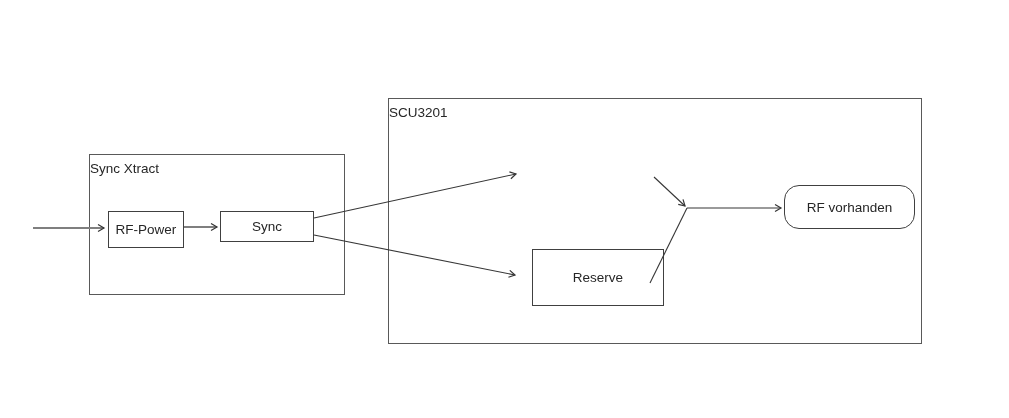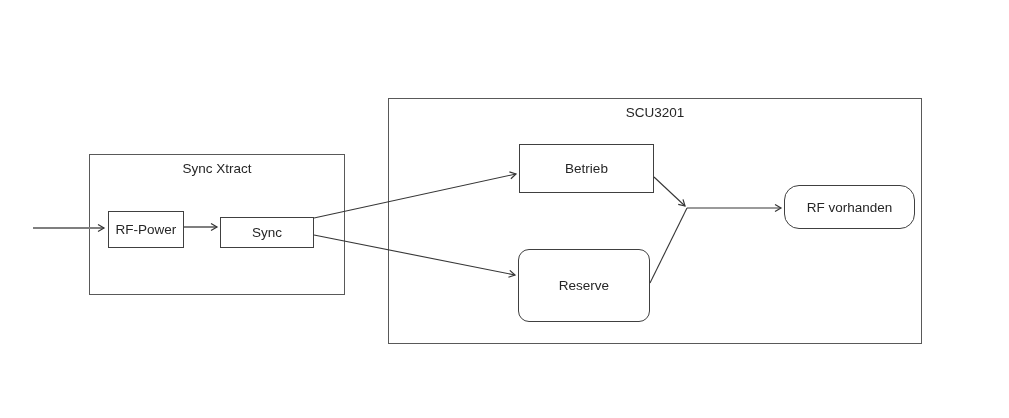--- a/index.html
+++ b/index.html
@@ -19,21 +19,20 @@
     overflow:hidden;
   }
   .group{
     position:absolute;
     border:1.4px solid var(--group-border);
     background:transparent;
   }
   .group-title{
     position:absolute;
     top:6px;left:0;right:0;
-    text-align:center;
     font-size:13.5px;
     color:var(--text);
   }
   .node{
     position:absolute;
     border:1.5px solid var(--node-border);
     background:#ffffff;
     display:flex;align-items:center;justify-content:center;
     font-size:13.5px;
     color:var(--text);
@@ -55,25 +54,24 @@
   <div class="group" style="left:89px;top:154px;width:254px;height:139px;">
     <div class="group-title">Sync Xtract</div>
   </div>
 
   <div class="group" style="left:388px;top:98px;width:532px;height:244px;">
     <div class="group-title">SCU3201</div>
   </div>
 
   <div class="node" style="left:108px;top:211px;width:76px;height:37px;">RF-Power</div>
 
-  <div class="node" style="left:220px;top:211px;width:94px;height:31px;margin-top:6px;">Sync</div>
+  <div class="node" style="left:220px;top:211px;width:94px;height:31px;">Sync</div>
 
-  <div class="node" style="left:519px;top:144px;width:135px;height:49px;">Betrieb</div>
 
-  <div class="node" style="left:518px;top:249px;width:132px;height:73px;border-radius:11px;">Reserve</div>
+  <div class="node" style="left:532px;top:249px;width:132px;height:57px;">Reserve</div>
 
   <div class="node" style="left:784px;top:185px;width:131px;height:44px;border-radius:15px;">RF vorhanden</div>
 
   <svg class="connectors" width="1009" height="418" viewBox="0 0 1009 418">
     <defs>
       <marker id="arrow-open" markerWidth="11" markerHeight="9" refX="7" refY="4" orient="auto" markerUnits="userSpaceOnUse">
         <path class="arrowhead-path" d="M1,0.5 L7,4 L1,7.5"></path>
       </marker>
     </defs>
 

